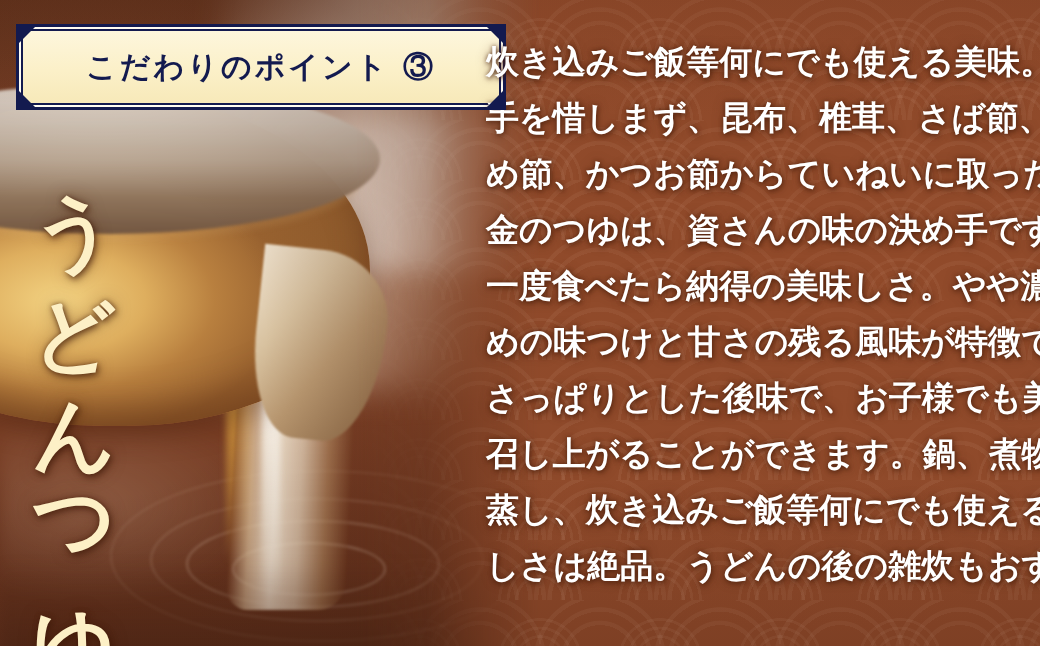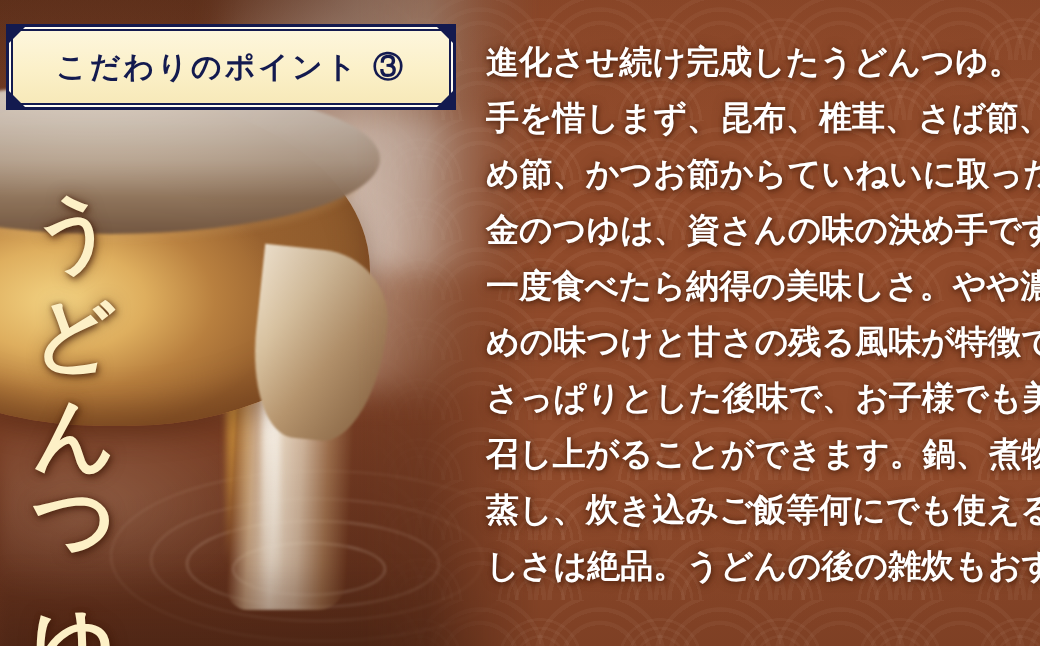--- a/index.html
+++ b/index.html
@@ -148,22 +148,22 @@
     color:#fdf0c6;
     text-shadow:
       0 0 5px rgba(70,30,10,0.55),
       2px 3px 7px rgba(60,24,8,0.60),
       0 0 18px rgba(80,34,12,0.40);
     white-space:nowrap;
   }
 
   
   #banner{
-    position:absolute;left:6px;top:24px;
-    width:450px;height:86px;
+    position:absolute;left:16px;top:24px;
+    width:490px;height:86px;
     background:#131a4f;
     box-sizing:border-box;
     padding:3px;
   }
   #banner-gap{
     width:100%;height:100%;
     background:#fffdf2;
     box-sizing:border-box;
     padding:2px;
   }
@@ -254,21 +254,21 @@
         </div>
       </div>
     </div>
     <span class="corner c-tl"></span>
     <span class="corner c-tr"></span>
     <span class="corner c-bl"></span>
     <span class="corner c-br"></span>
   </div>
 
   <div id="body-copy">
-    <div class="bline">進化させ続け完成したうどんつゆ。</div>
+    <div class="bline">炊き込みご飯等何にでも使える美味。</div>
     <div class="bline">手を惜しまず、昆布、椎茸、さば節、うる</div>
     <div class="bline">め節、かつお節からていねいに取った黄</div>
     <div class="bline">金のつゆは、資さんの味の決め手です。</div>
     <div class="bline">一度食べたら納得の美味しさ。やや濃い</div>
     <div class="bline">めの味つけと甘さの残る風味が特徴です。</div>
     <div class="bline">さっぱりとした後味で、お子様でも美味しく</div>
     <div class="bline">召し上がることができます。鍋、煮物、茶碗</div>
     <div class="bline">蒸し、炊き込みご飯等何にでも使える美味</div>
     <div class="bline">しさは絶品。うどんの後の雑炊もおすすめ。</div>
   </div>

